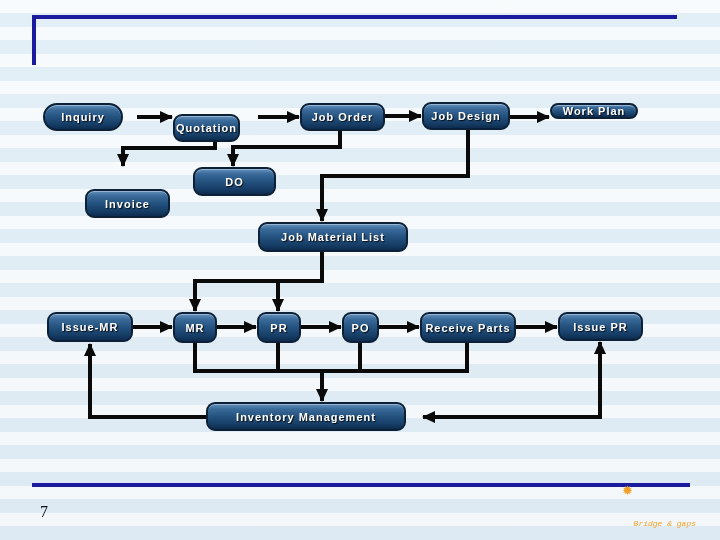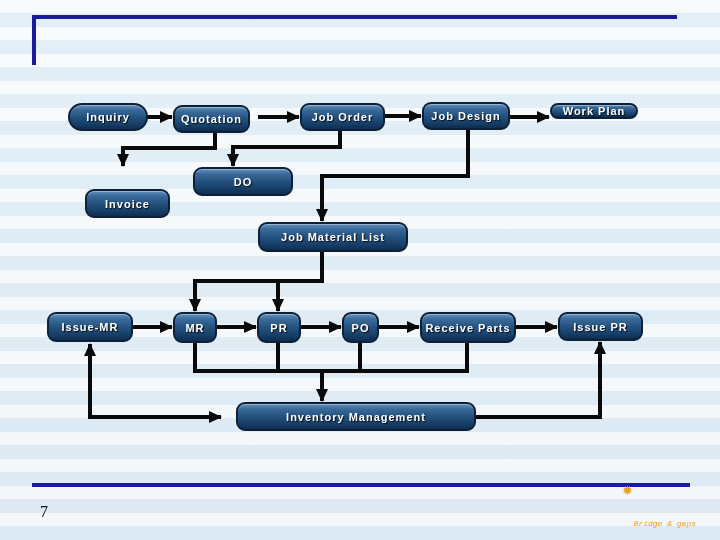--- a/index.html
+++ b/index.html
@@ -84,35 +84,35 @@
         <polyline points="360,343 360,371"></polyline>
         <polyline points="467,343 467,371"></polyline>
         <polyline points="193,371 469,371"></polyline>
         <polyline points="322,371 322,401" marker-end="url(#arrow)"></polyline>
         <polyline points="221,417 90,417 90,344" marker-end="url(#arrow)" marker-start="url(#arrow)"></polyline>
         <polyline points="423,417 600,417 600,342" marker-end="url(#arrow)" marker-start="url(#arrow)"></polyline>
       </g>
   </svg>
 
   <div id="nodes">
-      <div class="flow-node" style="left: 68px; top: 103px; width: 80px; height: 28px; border-radius: 14px;">Inquiry</div>
-      <div class="flow-node" style="left: 173px; top: 105px; width: 77px; height: 28px;">Quotation</div>
+      <div class="flow-node" style="left: 43px; top: 103px; width: 80px; height: 28px; border-radius: 14px;">Inquiry</div>
+      <div class="flow-node" style="left: 173px; top: 114px; width: 67px; height: 28px;">Quotation</div>
       <div class="flow-node" style="left: 300px; top: 103px; width: 85px; height: 28px;">Job Order</div>
       <div class="flow-node" style="left: 422px; top: 102px; width: 88px; height: 28px;">Job Design</div>
       <div class="flow-node" style="left: 550px; top: 103px; width: 88px; height: 16px;">Work Plan</div>
       <div class="flow-node" style="left: 85px; top: 167px; width: 85px; height: 29px; margin-top: 22px;">Invoice</div>
-      <div class="flow-node" style="left: 193px; top: 167px; width: 100px; height: 29px;">DO</div>
+      <div class="flow-node" style="left: 193px; top: 167px; width: 83px; height: 29px;">DO</div>
       <div class="flow-node" style="left: 258px; top: 222px; width: 150px; height: 30px;">Job Material List</div>
       <div class="flow-node" style="left: 47px; top: 312px; width: 86px; height: 30px;">Issue-MR</div>
       <div class="flow-node" style="left: 173px; top: 312px; width: 44px; height: 31px;">MR</div>
       <div class="flow-node" style="left: 257px; top: 312px; width: 44px; height: 31px;">PR</div>
       <div class="flow-node" style="left: 342px; top: 312px; width: 37px; height: 31px;">PO</div>
       <div class="flow-node" style="left: 420px; top: 312px; width: 96px; height: 31px;">Receive Parts</div>
       <div class="flow-node" style="left: 558px; top: 312px; width: 85px; height: 29px;">Issue PR</div>
-      <div class="flow-node" style="left: 236px; top: 402px; width: 240px; height: 29px;">Inventory Management</div>
+      <div class="flow-node" style="left: 206px; top: 402px; width: 200px; height: 29px;">Inventory Management</div>
     </div>
 
   <div class="footer-rule"></div>
   <div class="page-number">7</div>
 
   <div class="logo">
     <span class="logo-burst">✹</span>
     <span class="logo-tagline">Bridge &amp; gaps</span>
   </div>
 

